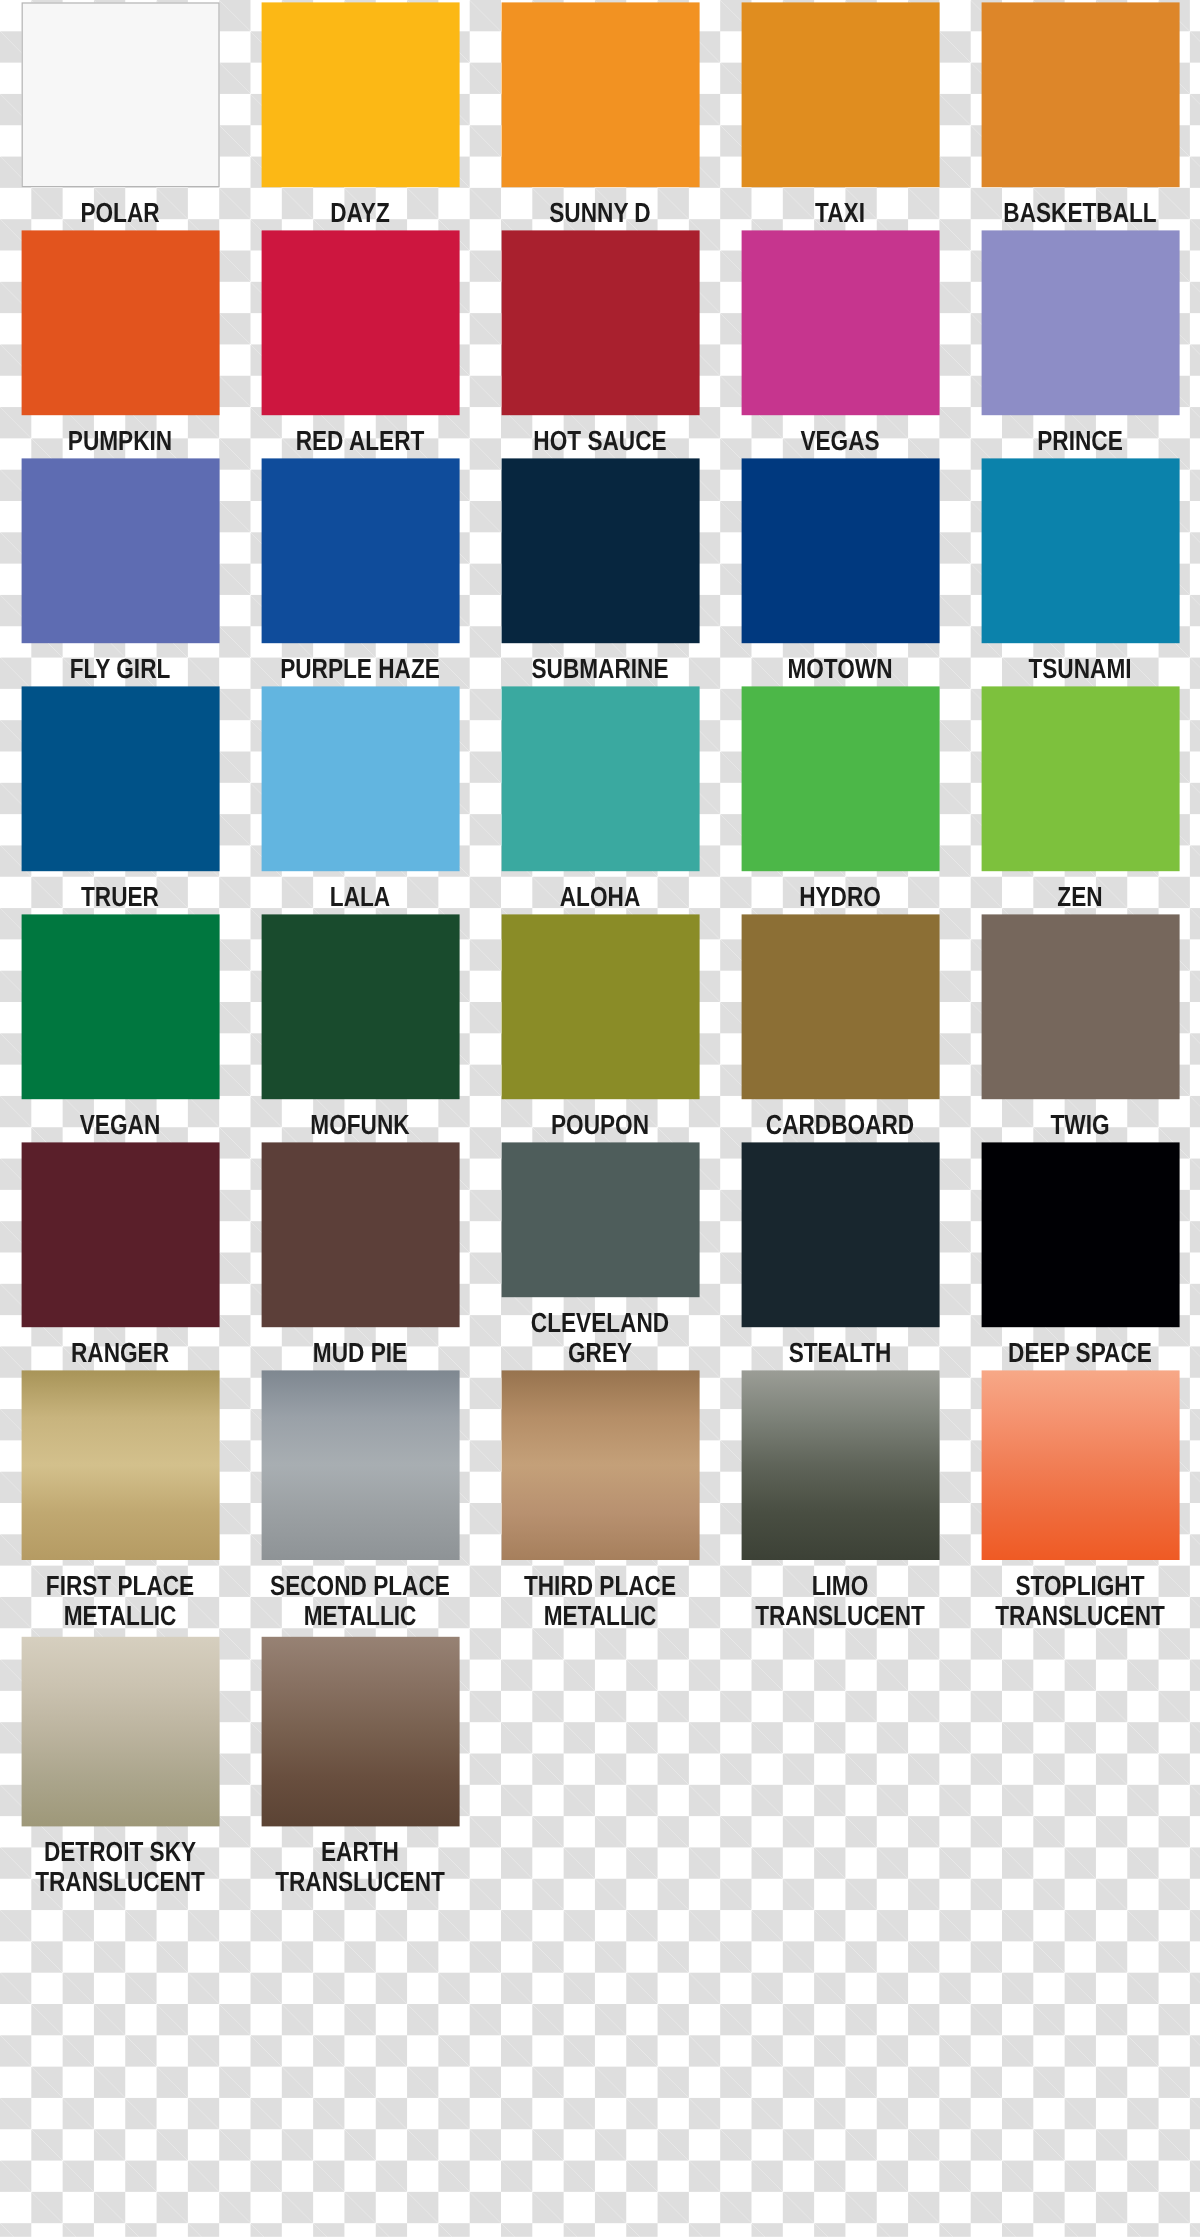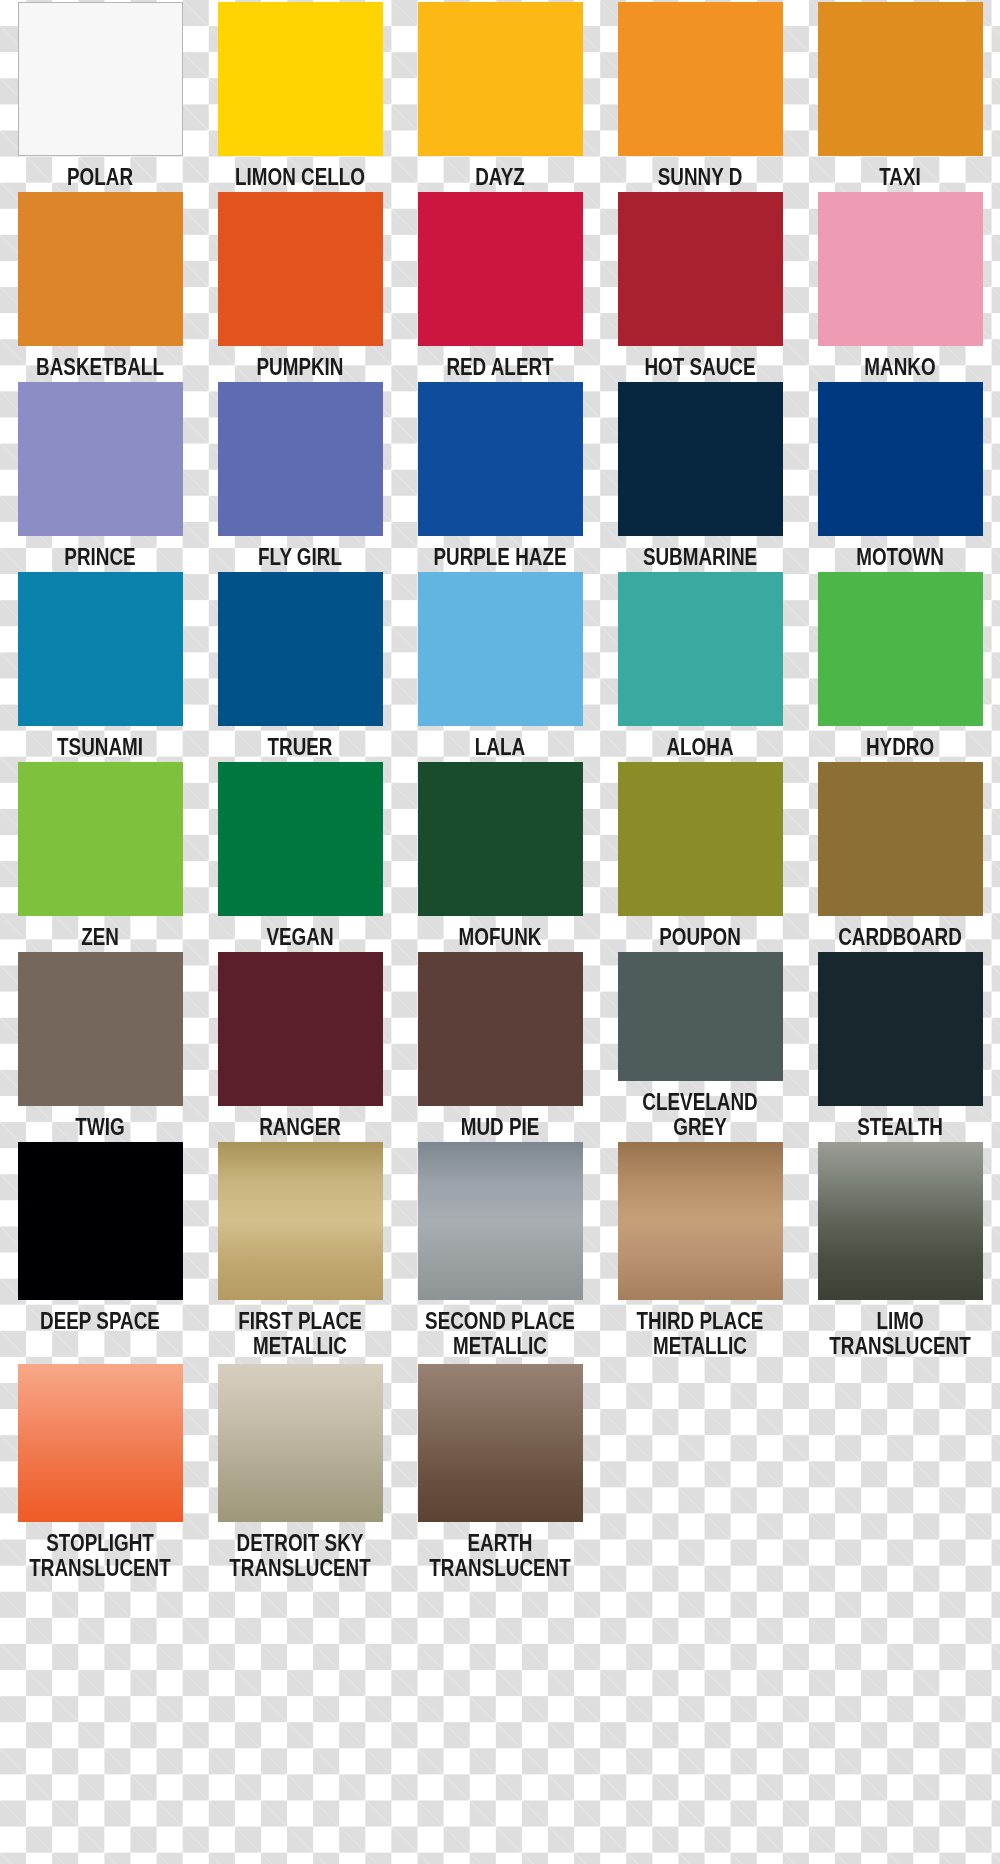--- a/index.html
+++ b/index.html
@@ -78,24 +78,20 @@
 </head>
 <body>
 
 <div id="palette">
   <div class="grid">
       <div class="cell row-1">
         <div class="swatch bordered" style="background: rgb(247, 247, 247); border-color: rgb(181, 181, 181);"></div>
         <div class="label">POLAR</div>
       </div>
       <div class="cell row-1">
-        <div class="swatch" style="background: rgb(255, 212, 0);"></div>
-        <div class="label">LIMON CELLO</div>
-      </div>
-      <div class="cell row-1">
         <div class="swatch" style="background: rgb(252, 184, 21);"></div>
         <div class="label">DAYZ</div>
       </div>
       <div class="cell row-1">
         <div class="swatch" style="background: rgb(242, 146, 34);"></div>
         <div class="label">SUNNY D</div>
       </div>
       <div class="cell row-1">
         <div class="swatch" style="background: rgb(224, 141, 31);"></div>
         <div class="label">TAXI</div>
@@ -109,23 +105,23 @@
         <div class="label">PUMPKIN</div>
       </div>
       <div class="cell row-2">
         <div class="swatch" style="background: rgb(205, 22, 63);"></div>
         <div class="label">RED ALERT</div>
       </div>
       <div class="cell row-2">
         <div class="swatch" style="background: rgb(169, 32, 46);"></div>
         <div class="label">HOT SAUCE</div>
       </div>
-      <div class="cell row-3">
-        <div class="swatch" style="background: rgb(237, 156, 180);"></div>
-        <div class="label">MANKO</div>
+      <div class="cell row-2">
+        <div class="swatch" style="background: rgb(198, 53, 142);"></div>
+        <div class="label">VEGAS</div>
       </div>
       <div class="cell row-3">
         <div class="swatch" style="background: rgb(141, 141, 198);"></div>
         <div class="label">PRINCE</div>
       </div>
       <div class="cell row-3">
         <div class="swatch" style="background: rgb(94, 108, 178);"></div>
         <div class="label">FLY GIRL</div>
       </div>
       <div class="cell row-3">

